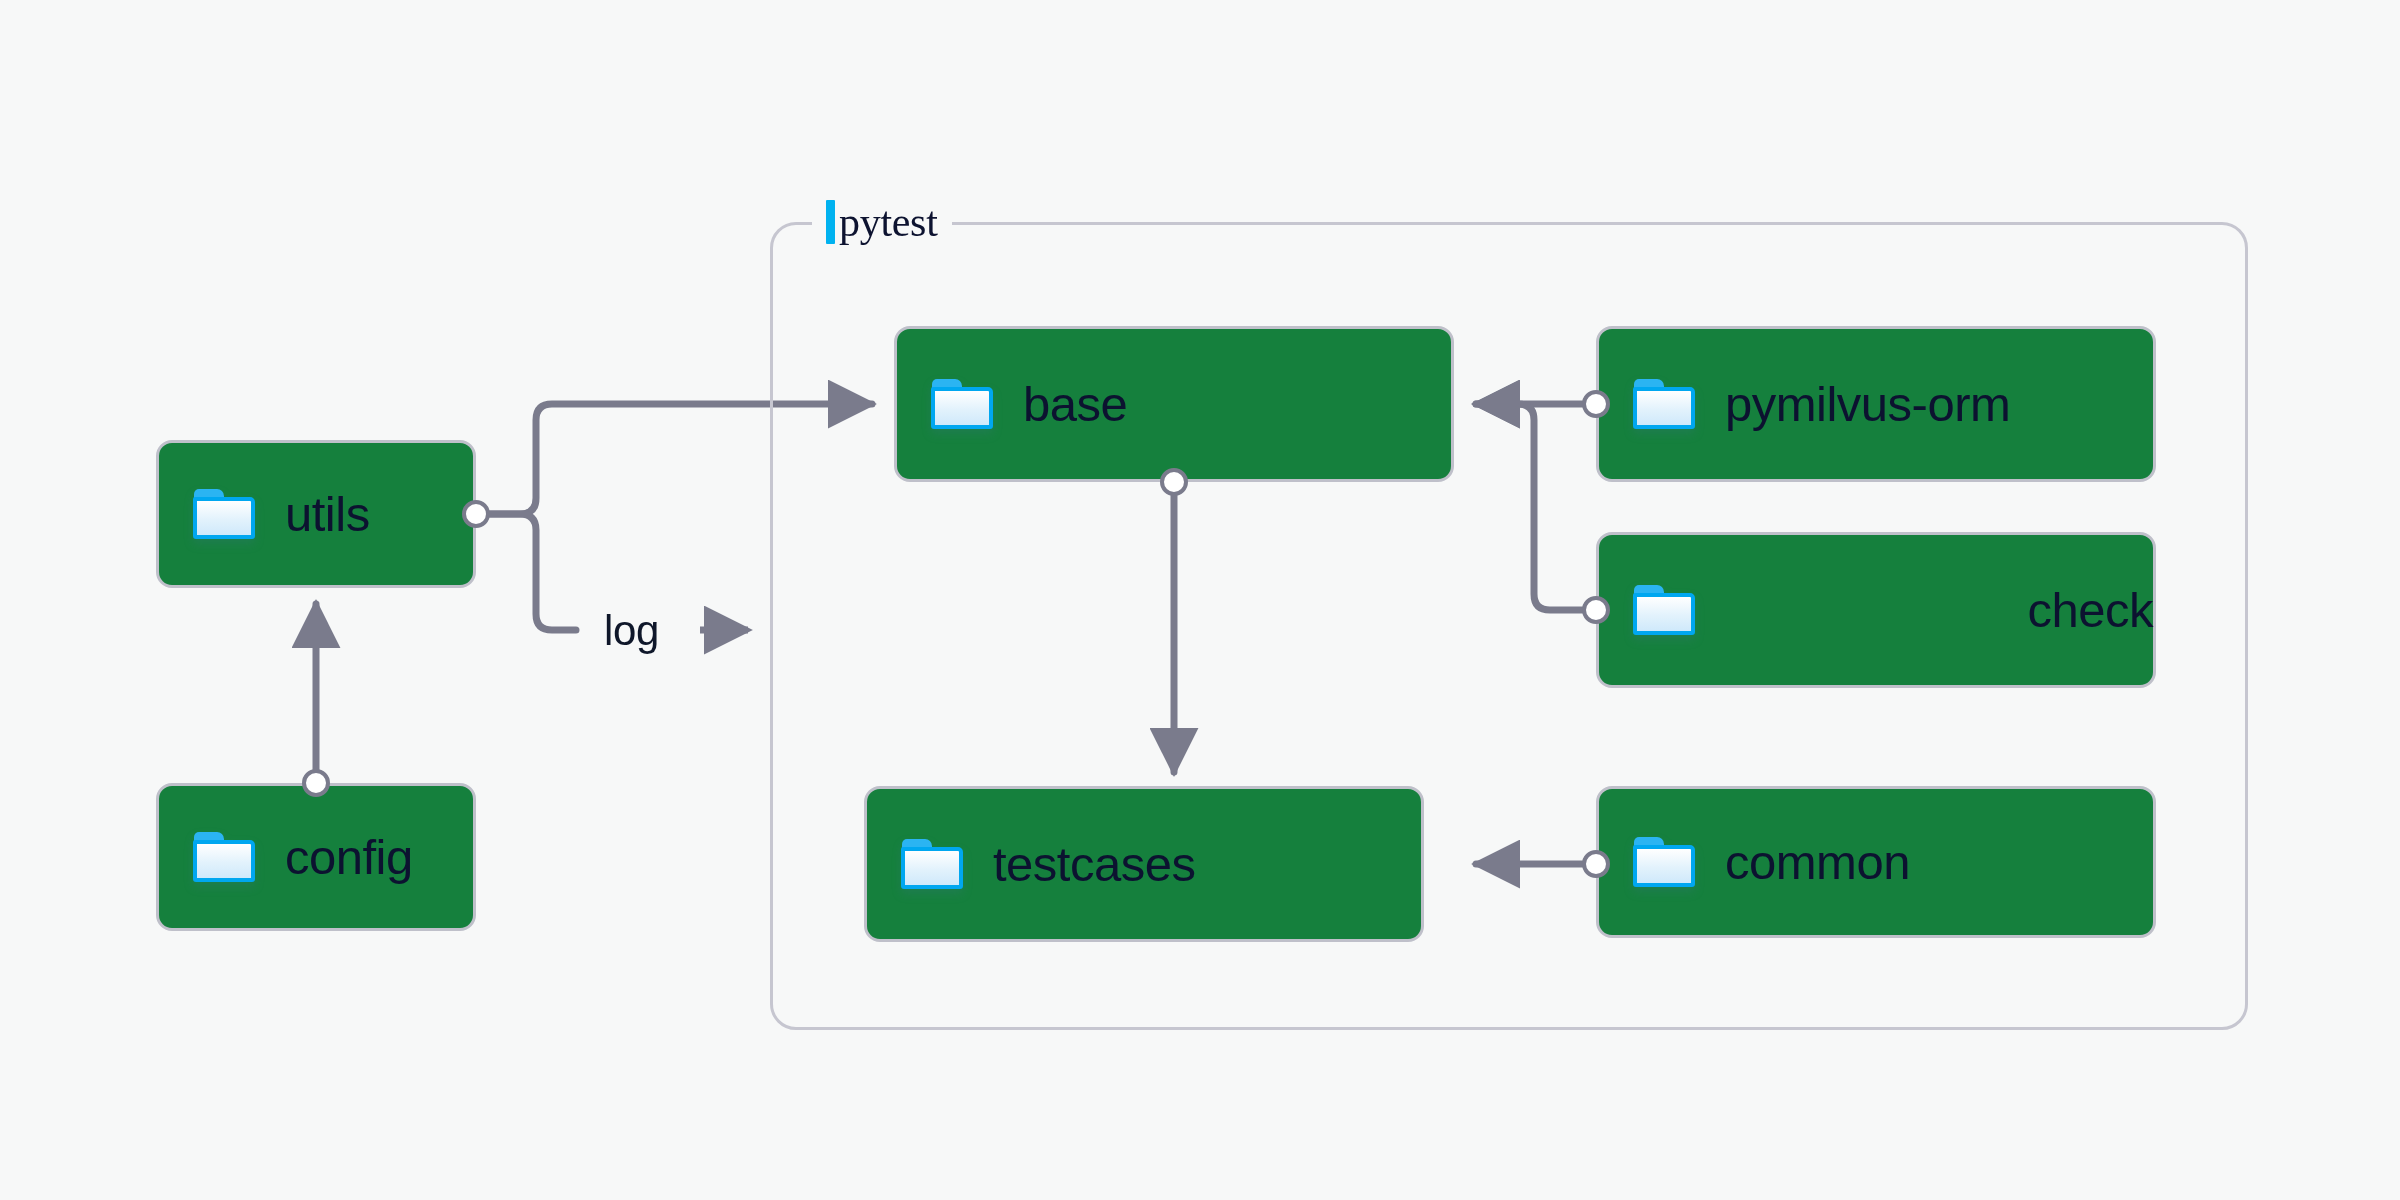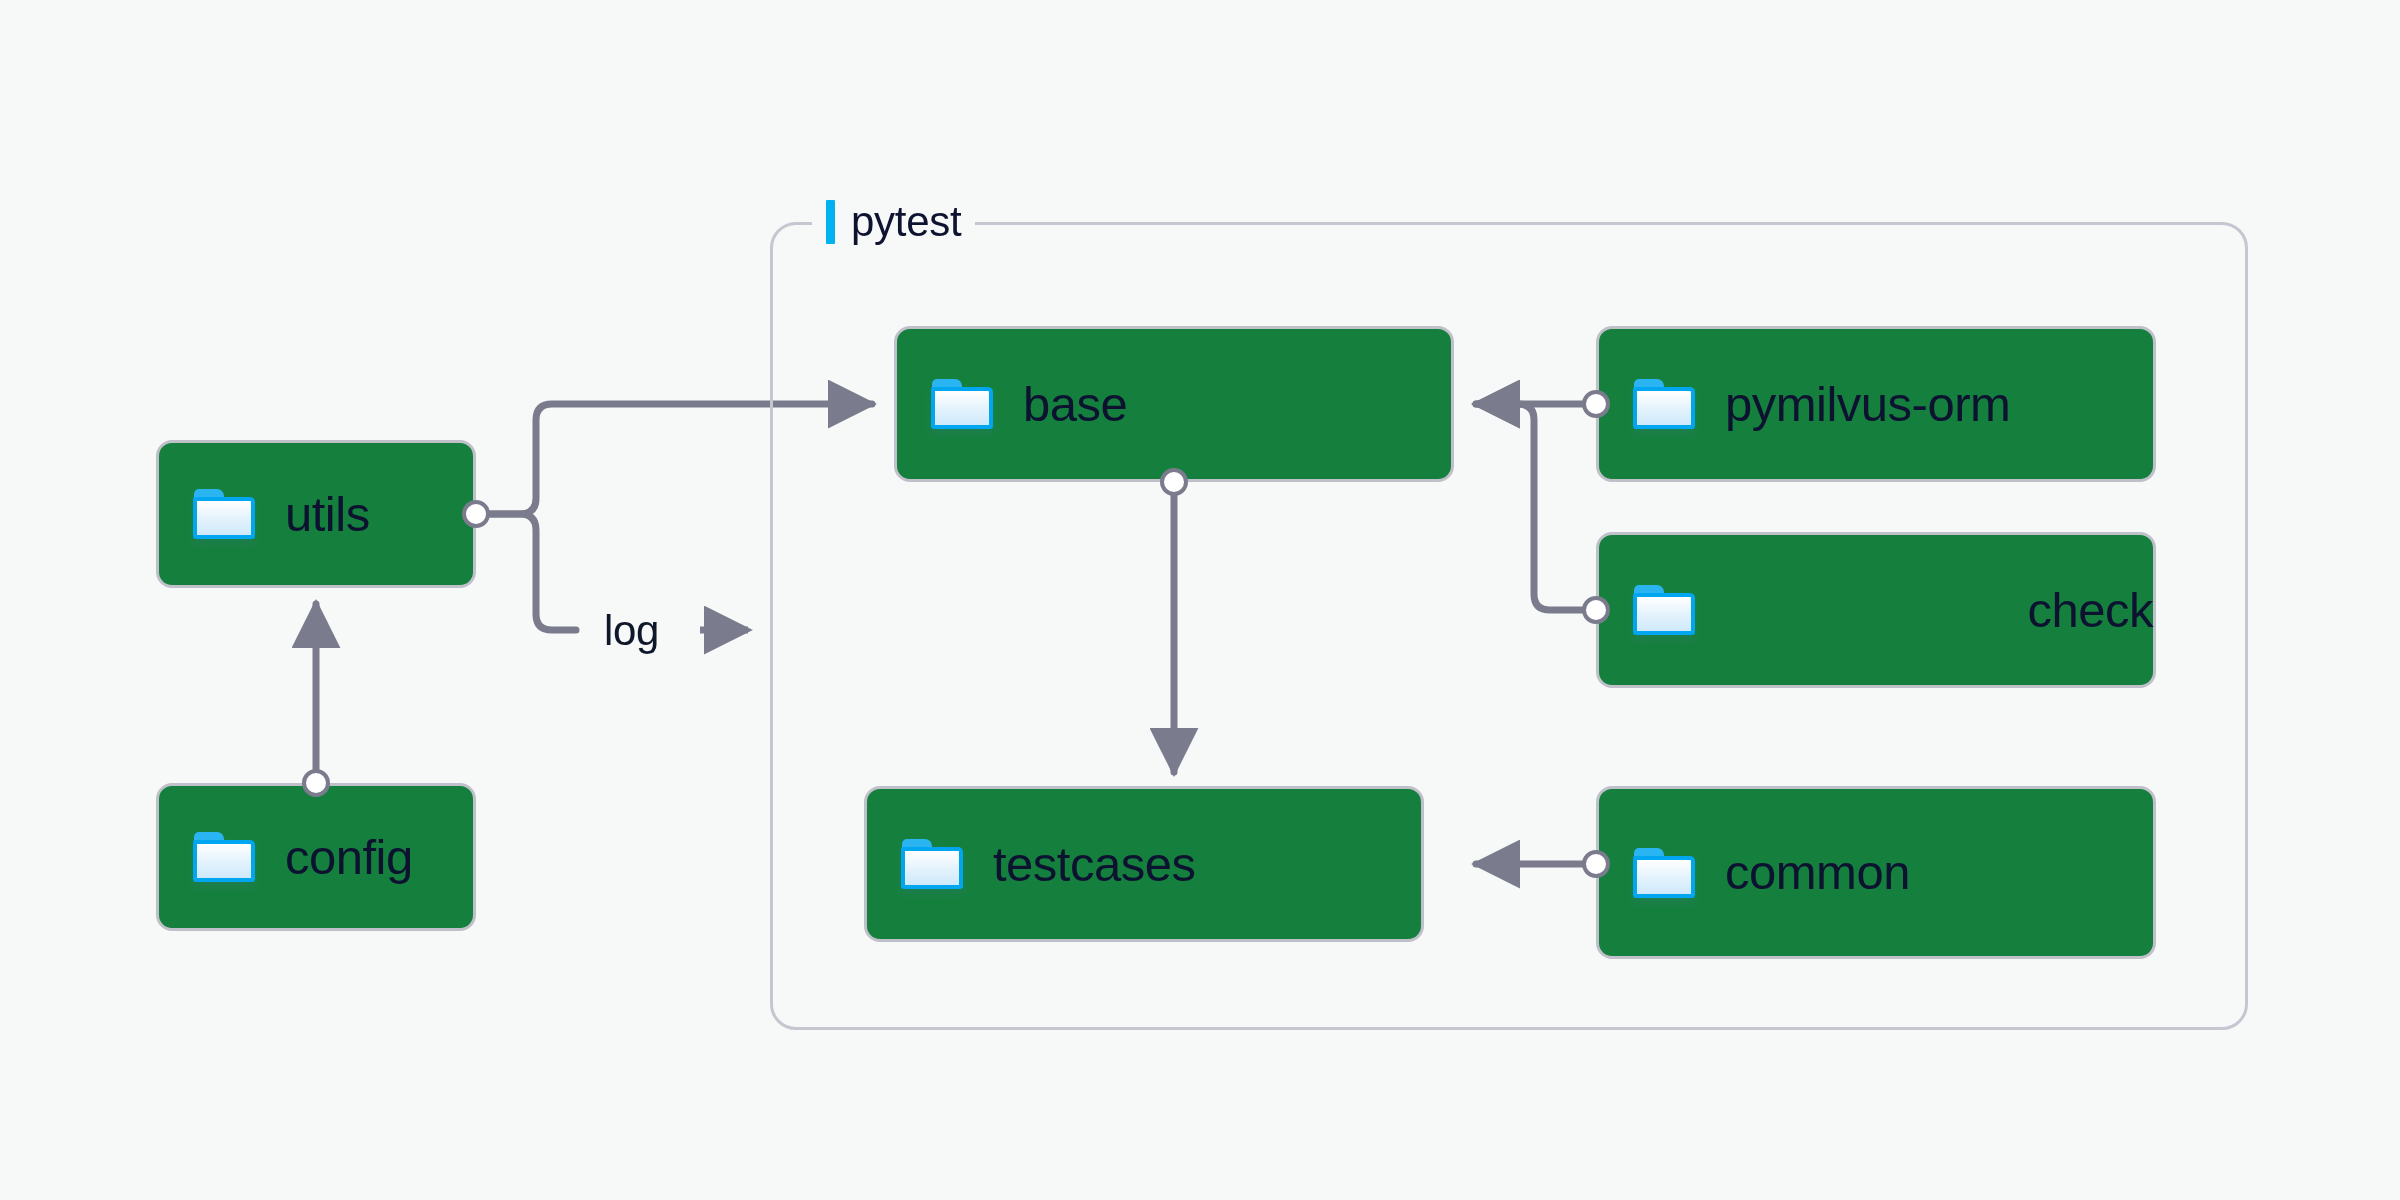--- a/index.html
+++ b/index.html
@@ -28,25 +28,26 @@
     position: absolute;
     border: 3px solid #c6c6d0;
     border-radius: 26px;
     background: transparent;
     box-sizing: border-box;
   }
   .group-title {
     position: absolute;
     display: flex;
     align-items: center;
-    gap: 16px;
+    gap: 4px;
     background: #f7f8f8;
     padding: 0 14px;
     height: 54px;
     white-space: nowrap;
+    font-family: Liberation Serif, serif;
   }
   .group-title-bar {
     width: 9px;
     height: 44px;
     background: #00b2f0;
     border-radius: 1px;
     flex: none;
   }
   .group-title-text {
     font-size: 42px;
@@ -200,21 +201,21 @@
   </div>
 
   <div class="node" style="left:1596px; top:532px; width:560px; height:156px;justify-content:space-between;">
     <span class="folder-icon">
       <span class="tab"></span>
         <span class="body"></span>
     </span>
     <span class="node-label">check</span>
   </div>
 
-  <div class="node" style="left:1596px; top:786px; width:560px; height:173px;">
+  <div class="node" style="left:1596px; top:786px; width:560px; height:152px;">
     <span class="folder-icon">
       <span class="tab"></span>
         <span class="body"></span>
     </span>
     <span class="node-label">common</span>
   </div>
 
   <span class="port" style="left:462px; top:500px;"></span>
   <span class="port" style="left:302px; top:769px;"></span>
   <span class="port" style="left:1160px; top:468px;"></span>

